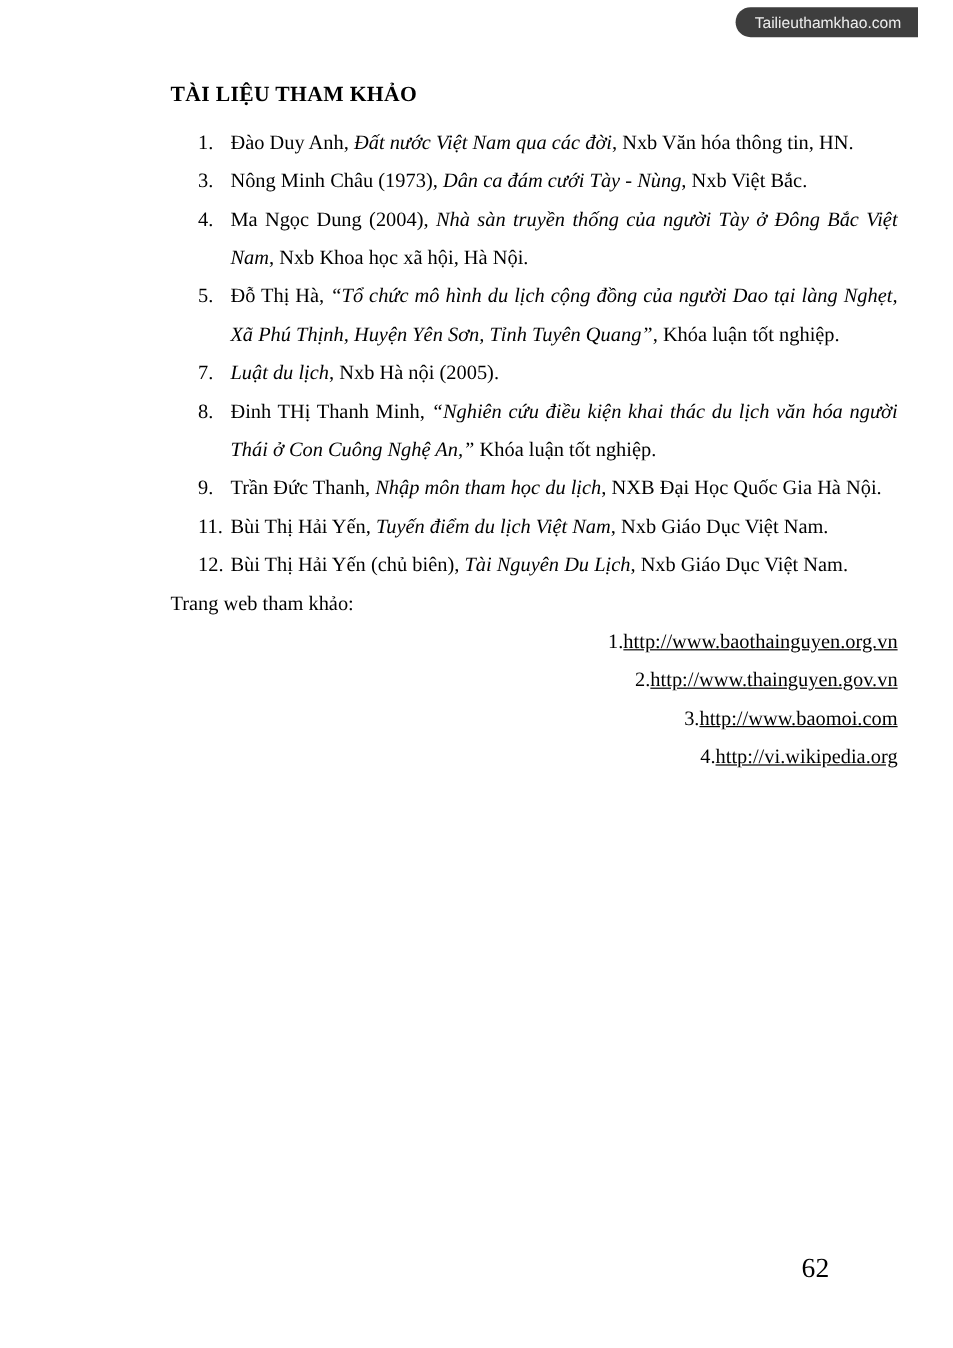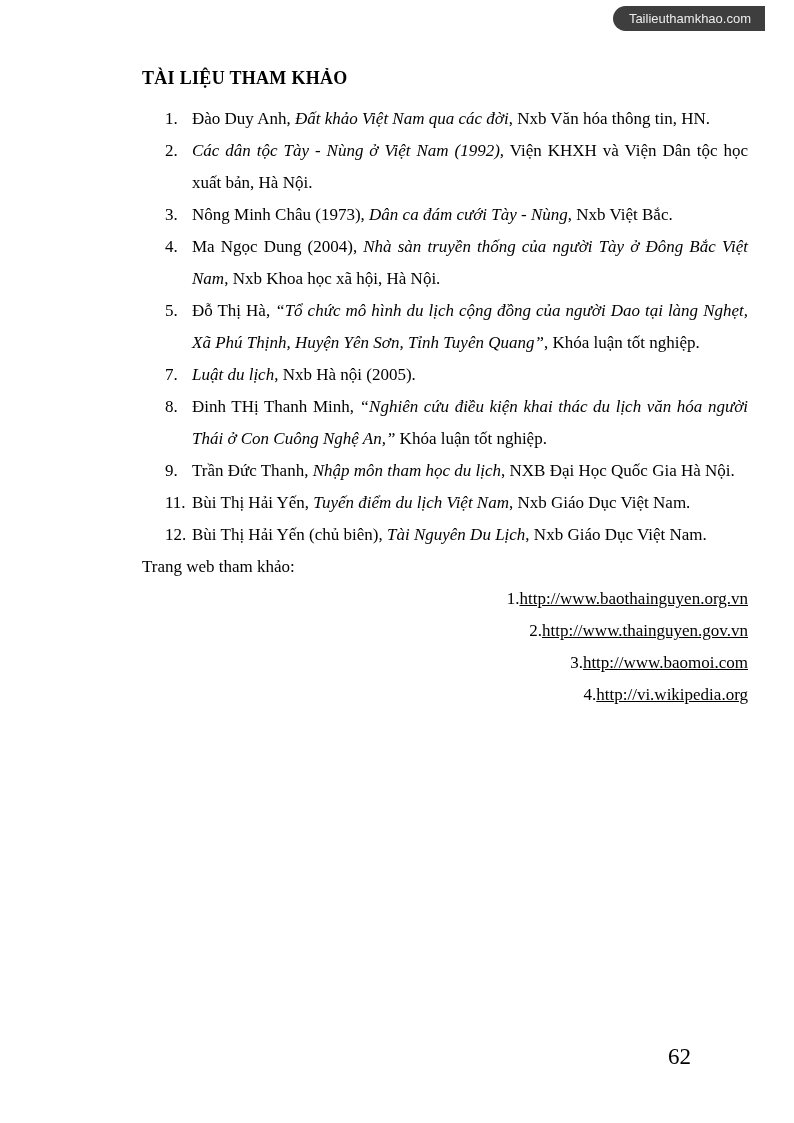--- a/index.html
+++ b/index.html
@@ -77,22 +77,21 @@
 <div class="page">
 
   <div class="watermark">
     <span>Tailieuthamkhao.com</span>
   </div>
 
   <div class="content">
     <div class="doc-title">TÀI LIỆU THAM KHẢO</div>
 
     <div id="ref-list">
-        <div class="ref-item"><span class="num">1.</span><span>Đào Duy Anh, </span><span class="it">Đất khảo Việt Nam qua các đời</span><span>, Nxb Văn hóa thông tin, HN.</span></div>
-        <div class="ref-item"><span class="num">2.</span><span class="it">Các dân tộc Tày - Nùng ở Việt Nam (1992),</span><span> Viện KHXH và Viện Dân tộc học xuất bản, Hà Nội.</span></div>
+        <div class="ref-item"><span class="num">1.</span><span>Đào Duy Anh, </span><span class="it">Đất nước Việt Nam qua các đời</span><span>, Nxb Văn hóa thông tin, HN.</span></div>
         <div class="ref-item"><span class="num">3.</span><span>Nông Minh Châu (1973), </span><span class="it">Dân ca đám cưới Tày - Nùng</span><span>, Nxb Việt Bắc.</span></div>
         <div class="ref-item"><span class="num">4.</span><span>Ma Ngọc Dung (2004), </span><span class="it">Nhà sàn truyền thống của người Tày ở Đông Bắc Việt Nam</span><span>, Nxb Khoa học xã hội, Hà Nội.</span></div>
         <div class="ref-item"><span class="num">5.</span><span>Đỗ Thị Hà, </span><span class="it">“Tổ chức mô hình du lịch cộng đồng của người Dao tại làng Nghẹt, Xã Phú Thịnh, Huyện Yên Sơn, Tỉnh Tuyên Quang”</span><span>, Khóa luận tốt nghiệp.</span></div>
         <div class="ref-item"><span class="num">7.</span><span class="it">Luật du lịch</span><span>, Nxb Hà nội (2005).</span></div>
         <div class="ref-item"><span class="num">8.</span><span>Đinh THị Thanh Minh, </span><span class="it">“Nghiên cứu điều kiện khai thác du lịch văn hóa người Thái ở Con Cuông Nghệ An,”</span><span> Khóa luận tốt nghiệp.</span></div>
         <div class="ref-item"><span class="num">9.</span><span>Trần Đức Thanh, </span><span class="it">Nhập môn tham học du lịch</span><span>, NXB Đại Học Quốc Gia Hà Nội.</span></div>
         <div class="ref-item"><span class="num">11.</span><span>Bùi Thị Hải Yến, </span><span class="it">Tuyến điểm du lịch Việt Nam</span><span>, Nxb Giáo Dục Việt Nam.</span></div>
         <div class="ref-item"><span class="num">12.</span><span>Bùi Thị Hải Yến (chủ biên), </span><span class="it">Tài Nguyên Du Lịch</span><span>, Nxb Giáo Dục Việt Nam.</span></div>
       </div>
 

